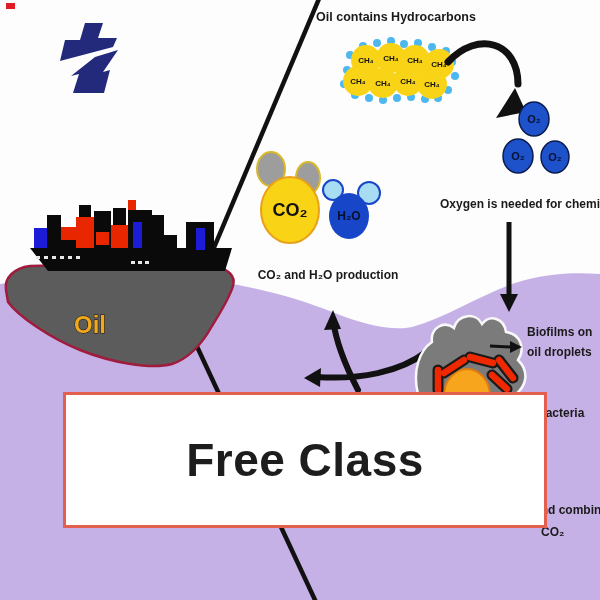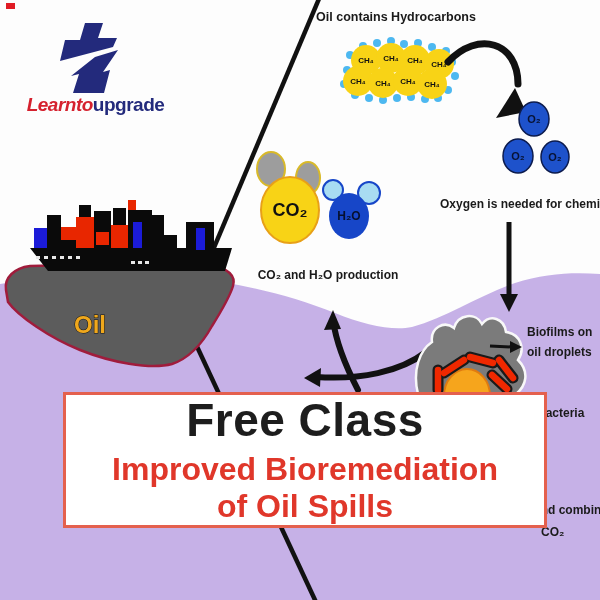--- a/index.html
+++ b/index.html
@@ -181,33 +181,26 @@
     </g>
 
     <text class="cap" x="537" y="417" font-size="12">Bacteria</text>
     <text class="cap" x="534" y="514" font-size="12">and combine</text>
     <text class="cap" x="541" y="536" font-size="12">CO₂</text>
   </svg>
 
   
   <div id="banner">
     <div class="title">Free Class</div>
-    <div class="subtitle">
-      <div>Improved Bioremediation</div>
-      <div>of Oil Spills</div>
-    </div>
   </div>
 
   
   <div id="logo">
     <svg width="175" height="80" viewBox="8 14 175 80">
       <g fill="#232a7c">
         <path d="M85 23 L103 23 L98 38 L117 38 L113 47 L60 61 L65 40 L80 40 Z"></path>
         <path d="M95 57 L118 50 L103 72 L110 70 L104 93 L73 93 L79 74 L71 76 Z"></path>
       </g>
     </svg>
-    <div id="wordmark">
-      <span class="red">Learnto</span><span class="navy">upgrade</span>
-    </div>
   </div>
 
   <div id="corner-mark"></div>
 </div>
 
 </body></html>

